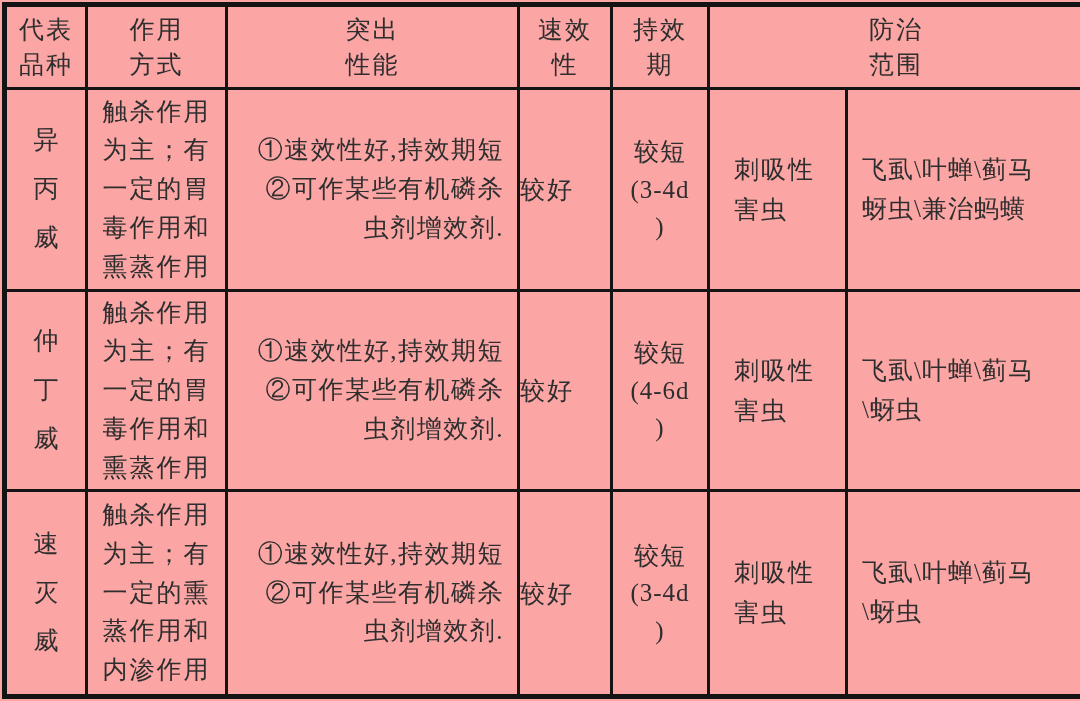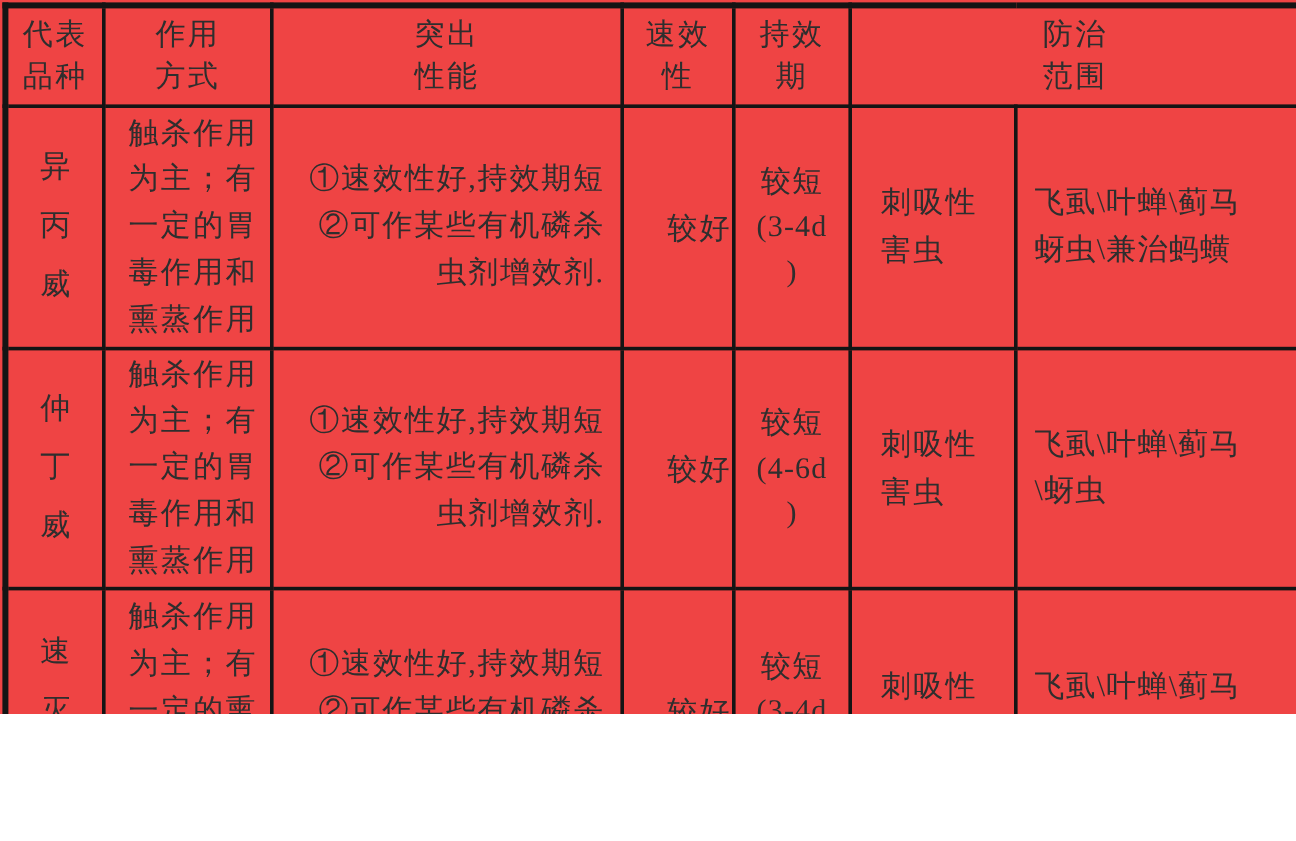--- a/index.html
+++ b/index.html
@@ -3,22 +3,22 @@
 <meta charset="utf-8">
 <style>
   * { margin: 0; padding: 0; box-sizing: border-box; }
   html, body { background: #ffffff; }
   body {
     font-family: "Liberation Serif", "DejaVu Serif", serif;
     color: #2e2e2e;
   }
   .screen {
     width: 1080px;
-    height: 595px;
-    background: #ef4444;
+    height: 701px;
+    background: #fca5a5;
     padding: 2px 3px 3px 2px;
     overflow: hidden;
   }
   table.doc-table {
     width: 100%;
     height: 100%;
     border-collapse: collapse;
     table-layout: fixed;
     border: 5px solid #141414;
   }
@@ -40,32 +40,32 @@
   tr.r2 { height: 200px; }
   tr.r3 { height: 206px; }
 
   td.c-variety {
     text-align: center;
     line-height: 1.95;
     letter-spacing: 0;
   }
   td.c-mode {
     padding: 0 10px;
-    text-align: right;
+    text-align: center;
     line-height: 1.55;
     letter-spacing: 2px;
   }
   td.c-perf {
     padding: 0 13px;
     text-align: right;
     line-height: 1.55;
     letter-spacing: 1.5px;
   }
   td.c-speed {
-    text-align: right;
+    text-align: left;
     letter-spacing: 2px;
   }
   td.c-duration {
     text-align: center;
     line-height: 1.5;
     letter-spacing: 1px;
   }
   td.c-pest-type {
     padding: 0 24px;
     text-align: left;

